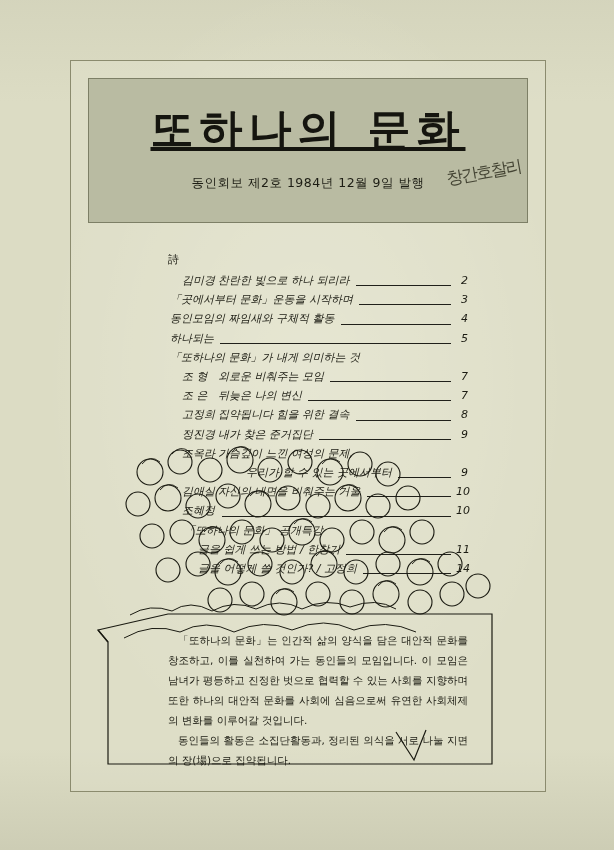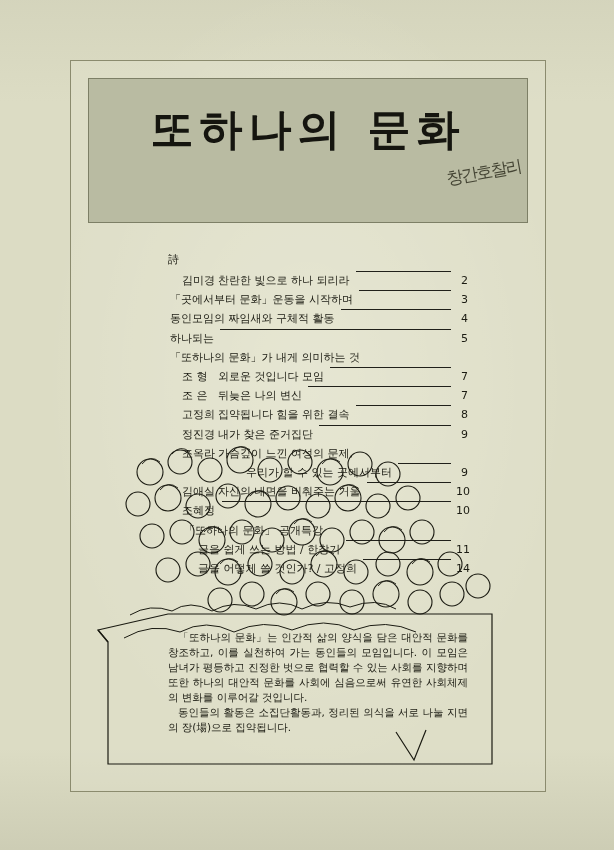--- a/index.html
+++ b/index.html
@@ -51,20 +51,21 @@
     position: absolute;
     left: 0;
     top: 22px;
     width: 438px;
     text-align: center;
     font-family: "DejaVu Sans", sans-serif;
     font-size: 43px;
     font-weight: 700;
     letter-spacing: 6px;
     color: #15150f;
+    text-decoration: underline;
   }
   .masthead-sub {
     position: absolute;
     left: 0;
     top: 96px;
     width: 438px;
     text-align: center;
     font-family: "DejaVu Sans", sans-serif;
     font-size: 12.5px;
     color: #1d1d14;
@@ -100,23 +101,24 @@
     font-size: 11px;
     margin-right: 5px;
   }
   .toc-head .latin {
     font-family: "Liberation Serif", serif;
     font-size: 13px;
     letter-spacing: 0.2px;
   }
   .row {
     display: flex;
-    align-items: flex-start;
+    align-items: flex-end;
     line-height: 19.2px;
     white-space: nowrap;
+    font-style: italic;
   }
   .row .indent1 { display:inline-block; width: 14px; }
   .row .author {
     display: inline-block;
     min-width: 34px;
   }
   .row .title {
     margin-left: 2px;
   }
   .row .lead {
@@ -148,21 +150,21 @@
     height: 100%;
   }
   
   .blurb {
     position: absolute;
     left: 168px;
     top: 630px;
     width: 300px;
     font-family: "DejaVu Sans", sans-serif;
     font-size: 10.5px;
-    line-height: 15px;
+    line-height: 20px;
     color: #1b1b12;
     text-align: justify;
   }
   .blurb p { margin: 0 0 0 0; }
   .blurb p.indent { text-indent: 10px; }
   .speech-outline {
     position: absolute;
     left: 96px;
     top: 612px;
     width: 400px;
@@ -174,20 +176,21 @@
 <body>
 
 <div class="page">
 
   <div class="paper-texture"></div>
 
   <div class="outer-frame"></div>
 
   <div class="masthead">
     <div class="masthead-title">또하나의 문화</div>
+    <div class="masthead-sub">동인회보 제2호 1984년 12월 9일 발행</div>
     <div class="handwriting">창간호찰리</div>
   </div>
 
   <div class="toc">
 
     <div class="toc-head">
       <span class="mark">詩</span>
     </div>
 
     <div class="row">
@@ -218,21 +221,21 @@
 
     <div class="row nolead">
       <span class="title">「또하나의 문화」가 내게 의미하는 것</span>
       <span class="lead"></span>
       <span class="pg"></span>
     </div>
 
     <div class="row">
       <span class="indent1"></span>
       <span class="author">조  형</span>
-      <span class="title">외로운 것입니다 모임</span>
+      <span class="title">외로운 비춰주는 모임</span>
       <span class="lead"></span>
       <span class="pg">7</span>
     </div>
 
     <div class="row">
       <span class="indent1"></span>
       <span class="author">조  은</span>
       <span class="title">뒤늦은 나의 변신</span>
       <span class="lead"></span>
       <span class="pg">7</span>

